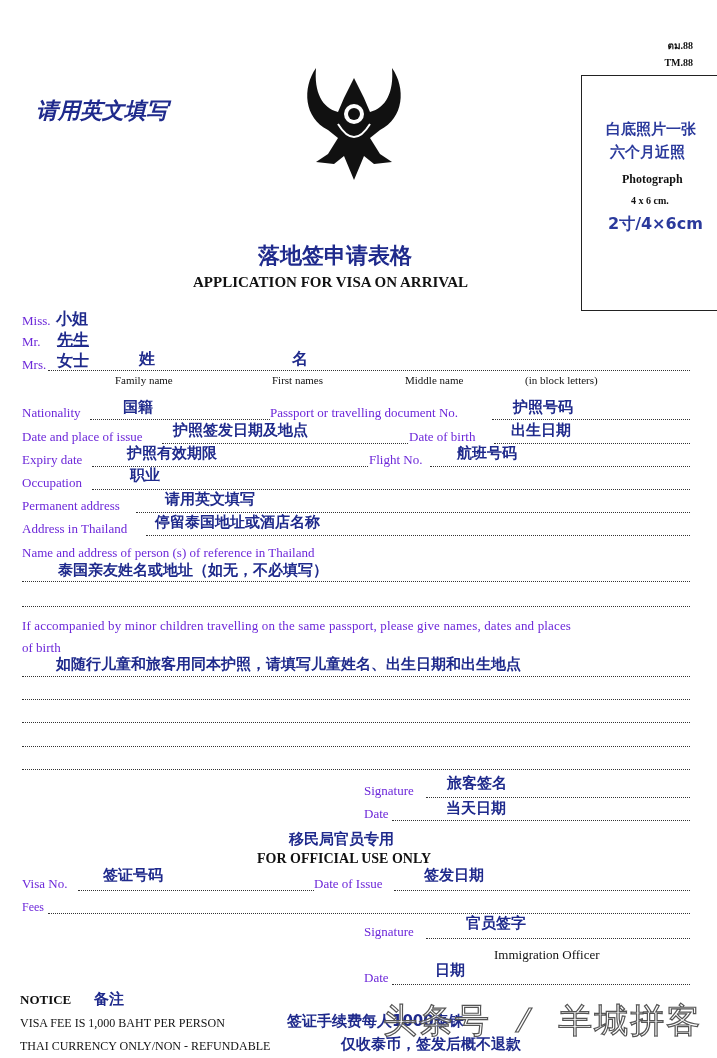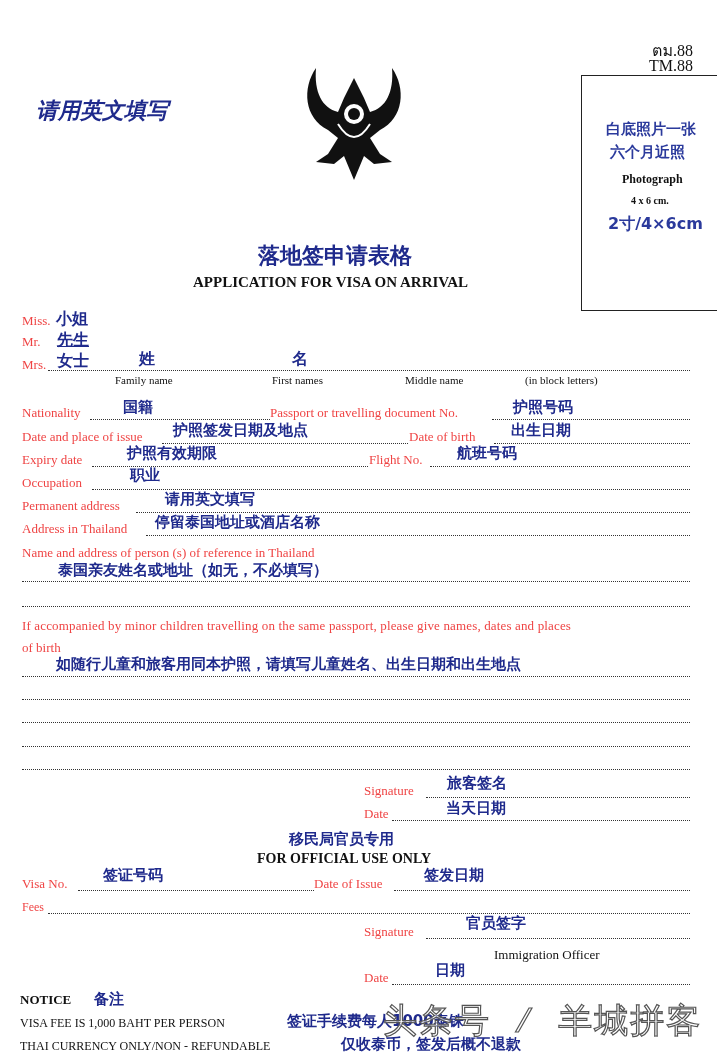--- a/index.html
+++ b/index.html
@@ -1,22 +1,22 @@
 <!DOCTYPE html>
 <html><head>
   <meta charset="utf-8">
   <style>
     * { box-sizing: border-box; margin: 0; padding: 0; }
     html, body { width: 717px; height: 1058px; background: #ffffff; overflow: hidden; }
     body { position: relative; font-family: "Liberation Serif", "DejaVu Serif", serif; color: #111; }
     .abs { position: absolute; white-space: nowrap; }
     .cn { font-family: "DejaVu Sans", "Liberation Sans", sans-serif; font-weight: bold; color: #1f2a8c; }
-    .lbl { font-size: 13px; color: #ef4444; }
+    .lbl { font-size: 13px; color: #6d28d9; }
     .dots { position: absolute; height: 0; border-bottom: 1px dotted #333; }
-    .form-code { font-size: 16px; font-weight: normal; right: 24px; }
+    .form-code { font-size: 10px; font-weight: bold; right: 24px; }
     #photo-box { position: absolute; left: 536px; top: 75px; width: 144px; height: 236px; border: 1.5px solid #222; margin-left: 45px; }
     .center { text-align: center; width: 100%; position: absolute; }
     .garuda { position: absolute; left: 298px; top: 58px; width: 112px; height: 128px; }
     .watermark { font-family: "DejaVu Sans", sans-serif; font-weight: normal; color: rgba(255,255,255,0.55);
       -webkit-text-stroke: 1.2px #555; font-size: 34px; letter-spacing: 2px; }
   </style>
 </head>
 <body>
 
 <div class="abs cn" style="left:36px; top:96px; font-size:22px;font-style:italic;">请用英文填写</div>

